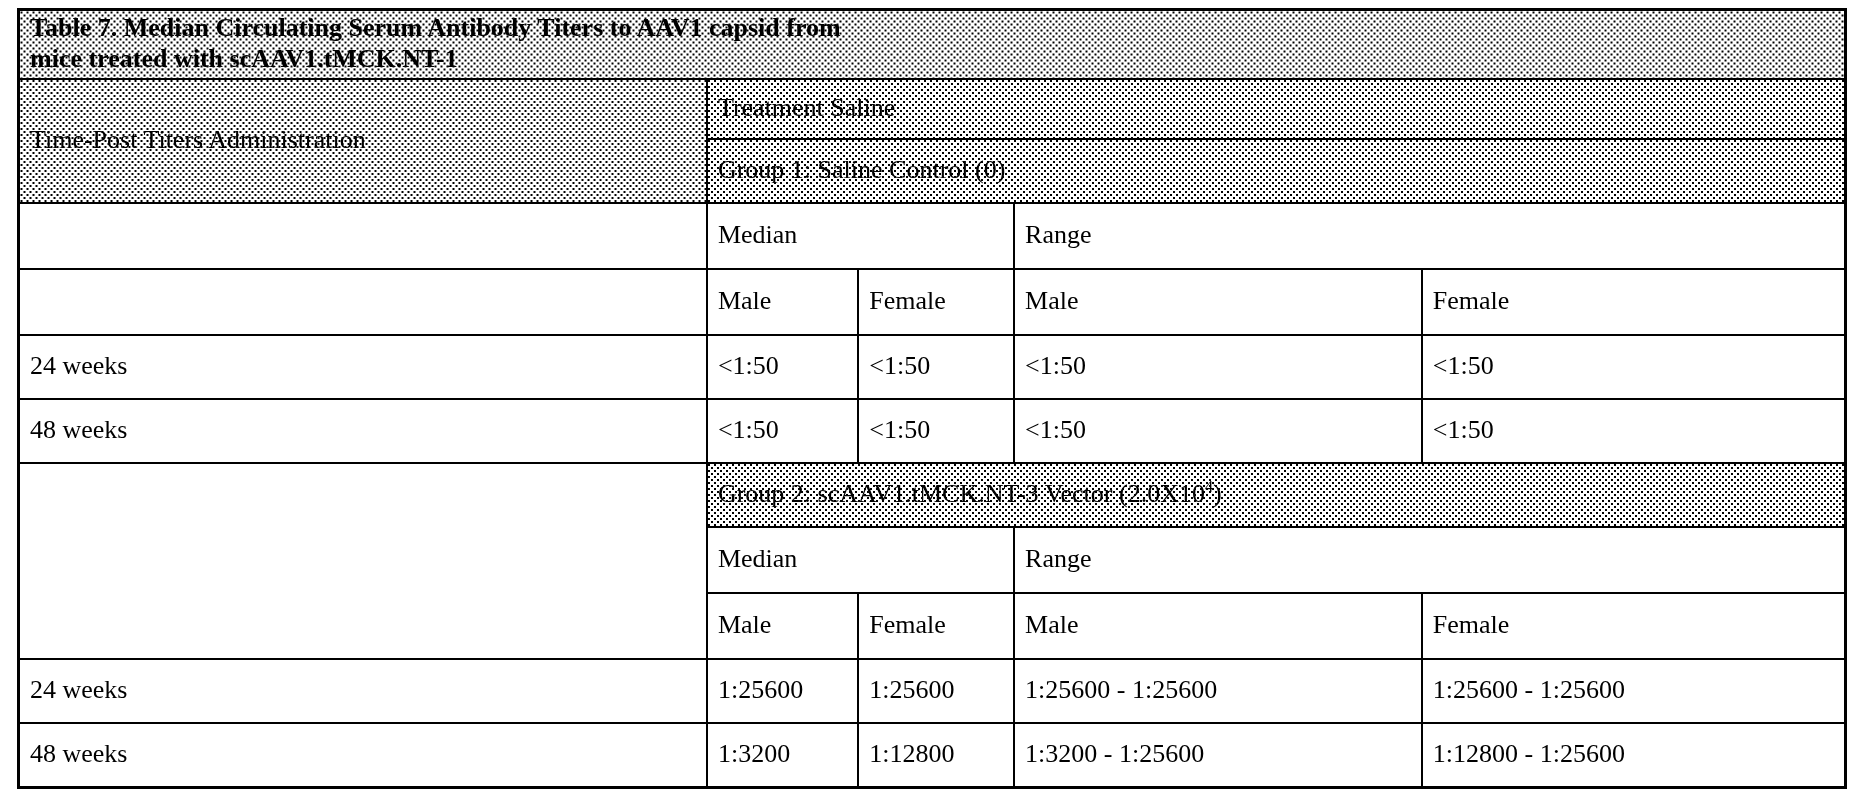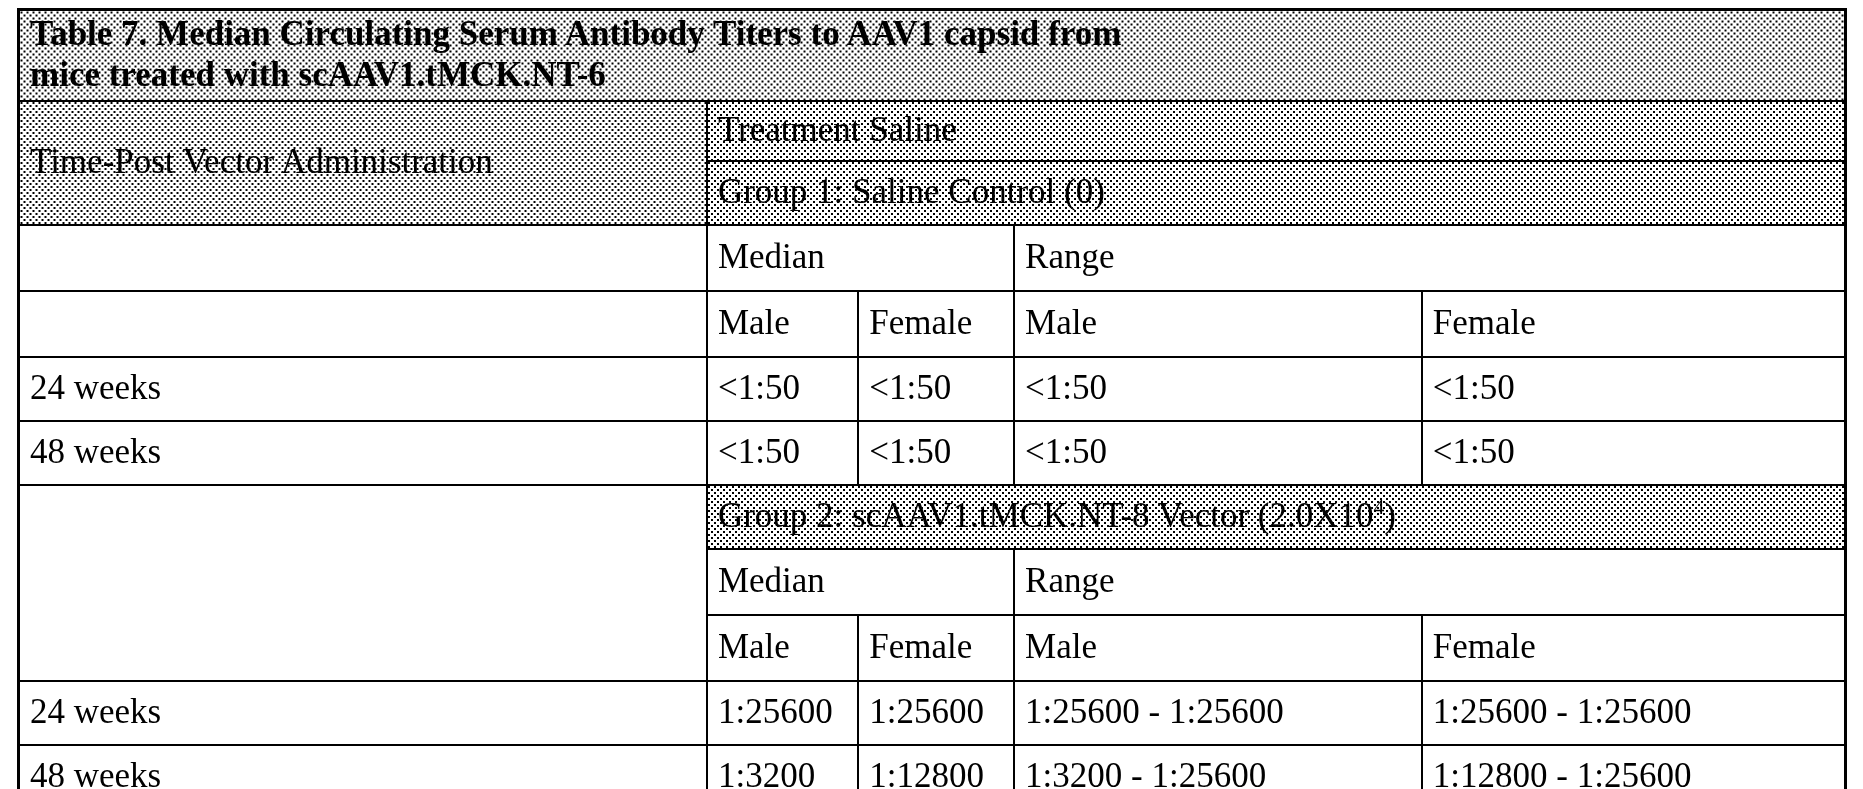--- a/index.html
+++ b/index.html
@@ -33,21 +33,21 @@
 
   table.titers {
     border-collapse: collapse;
     table-layout: fixed;
     width: 1830px;
     border: 3px solid #000;
   }
   table.titers td {
     border: 2px solid #000;
     padding: 2px 8px 4px 10px;
-    font-size: 35px;
+    font-size: 26px;
     line-height: 1.18;
     vertical-align: middle;
     color: #000;
     white-space: nowrap;
     overflow: hidden;
   }
 
   
   col.c-label  { width: 650px; }
   col.c-mm     { width: 143px; }
@@ -86,26 +86,26 @@
         <col class="c-mm">
         <col class="c-mf">
         <col class="c-rm">
         <col class="c-rf">
     </colgroup>
     <tbody>
 
       <tr>
         <td class="title-cell shade" colspan="5">
           <span>Table 7. Median Circulating Serum Antibody Titers to AAV1 capsid from</span><br>
-          <span>mice treated with scAAV1.tMCK.NT-6</span>
+          <span>mice treated with scAAV1.tMCK.NT-1</span>
         </td>
       </tr>
 
       <tr>
-        <td class="shade tall" rowspan="2">Time-Post  Vector Administration</td>
+        <td class="shade tall" rowspan="2">Time-Post  Titers Administration</td>
         <td class="shade band" colspan="4">Treatment Saline</td>
       </tr>
 
       <tr>
         <td class="shade grouphdr" colspan="4">Group 1: Saline Control (0)</td>
       </tr>
 
       <tr>
         <td class="blankcell subhdr"></td>
         <td class="subhdr" colspan="2">Median</td>
@@ -131,21 +131,21 @@
       <tr>
         <td class="datarow">48 weeks</td>
         <td class="datarow">&lt;1:50</td>
         <td class="datarow">&lt;1:50</td>
         <td class="datarow">&lt;1:50</td>
         <td class="datarow">&lt;1:50</td>
       </tr>
 
       <tr>
         <td class="blankcell" rowspan="3"></td>
-        <td class="shade grouphdr" colspan="4"><span>Group 2: scAAV1.tMCK.NT-8 Vector (2.0X10</span><sup class="exp">4</sup><span>)</span></td>
+        <td class="shade grouphdr" colspan="4"><span>Group 2: scAAV1.tMCK.NT-3 Vector (2.0X10</span><sup class="exp">4</sup><span>)</span></td>
       </tr>
 
       <tr>
         <td class="subhdr" colspan="2">Median</td>
         <td class="subhdr" colspan="2">Range</td>
       </tr>
 
       <tr>
         <td class="subhdr">Male</td>
         <td class="subhdr">Female</td>

